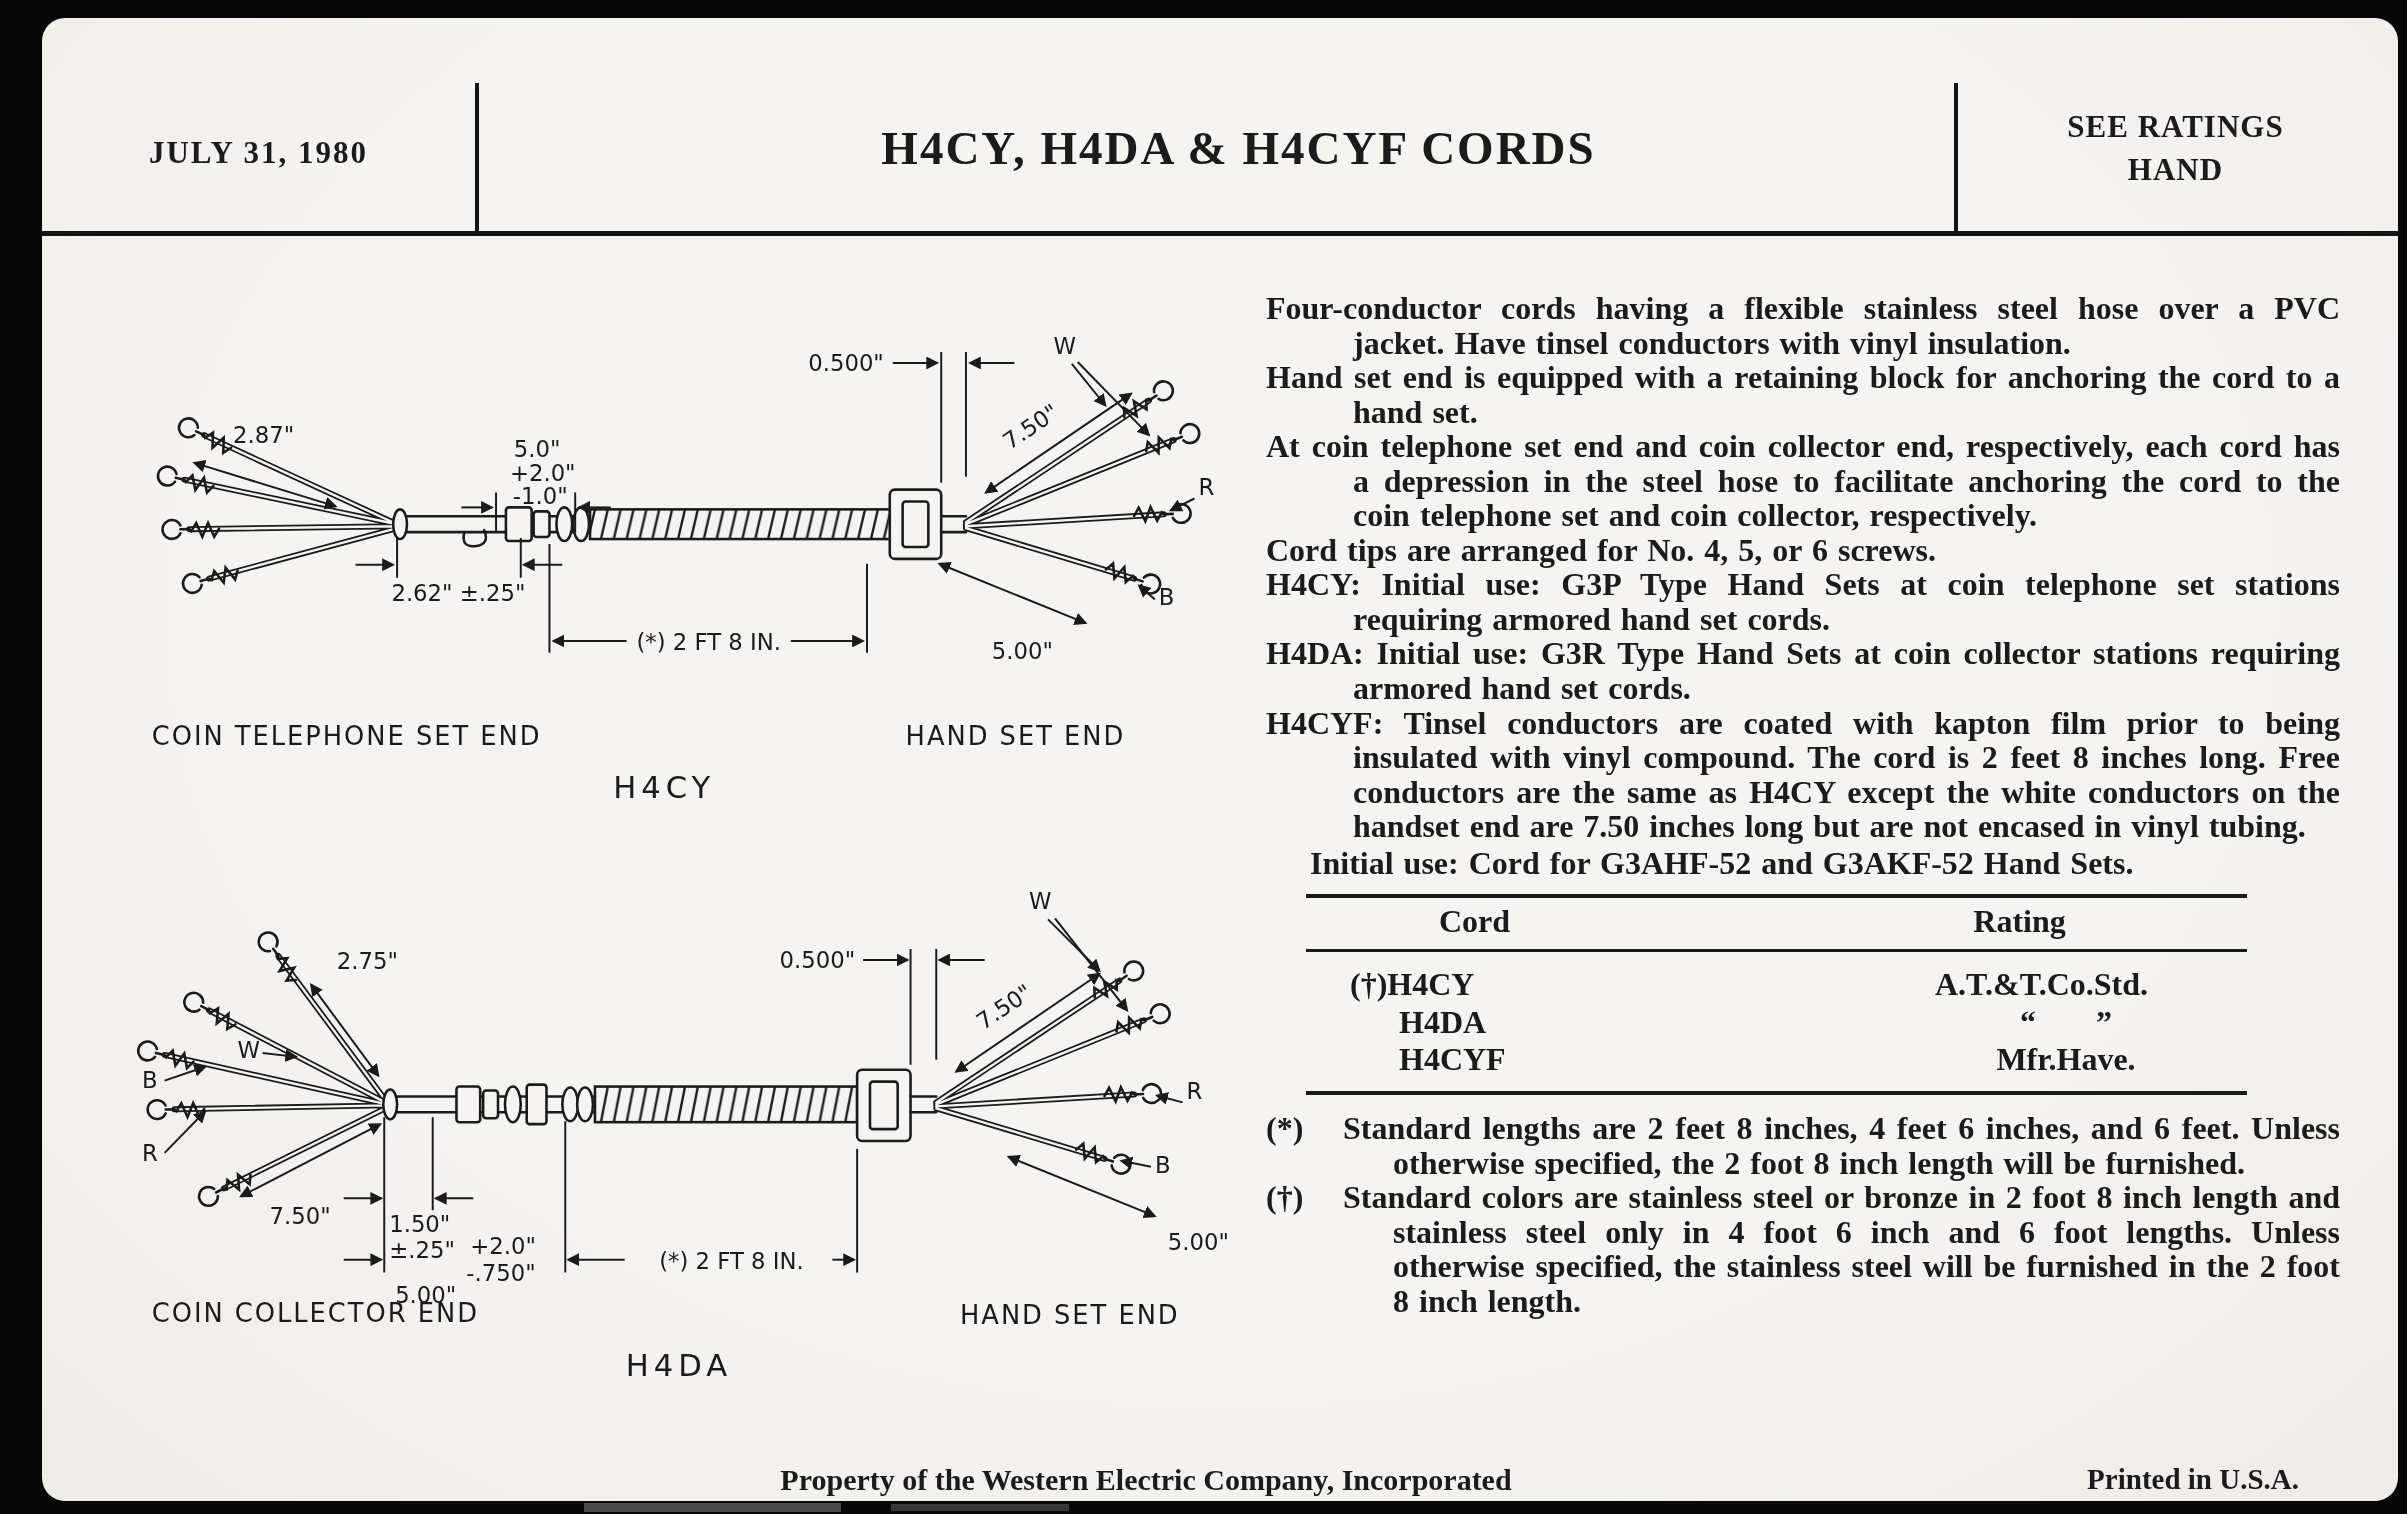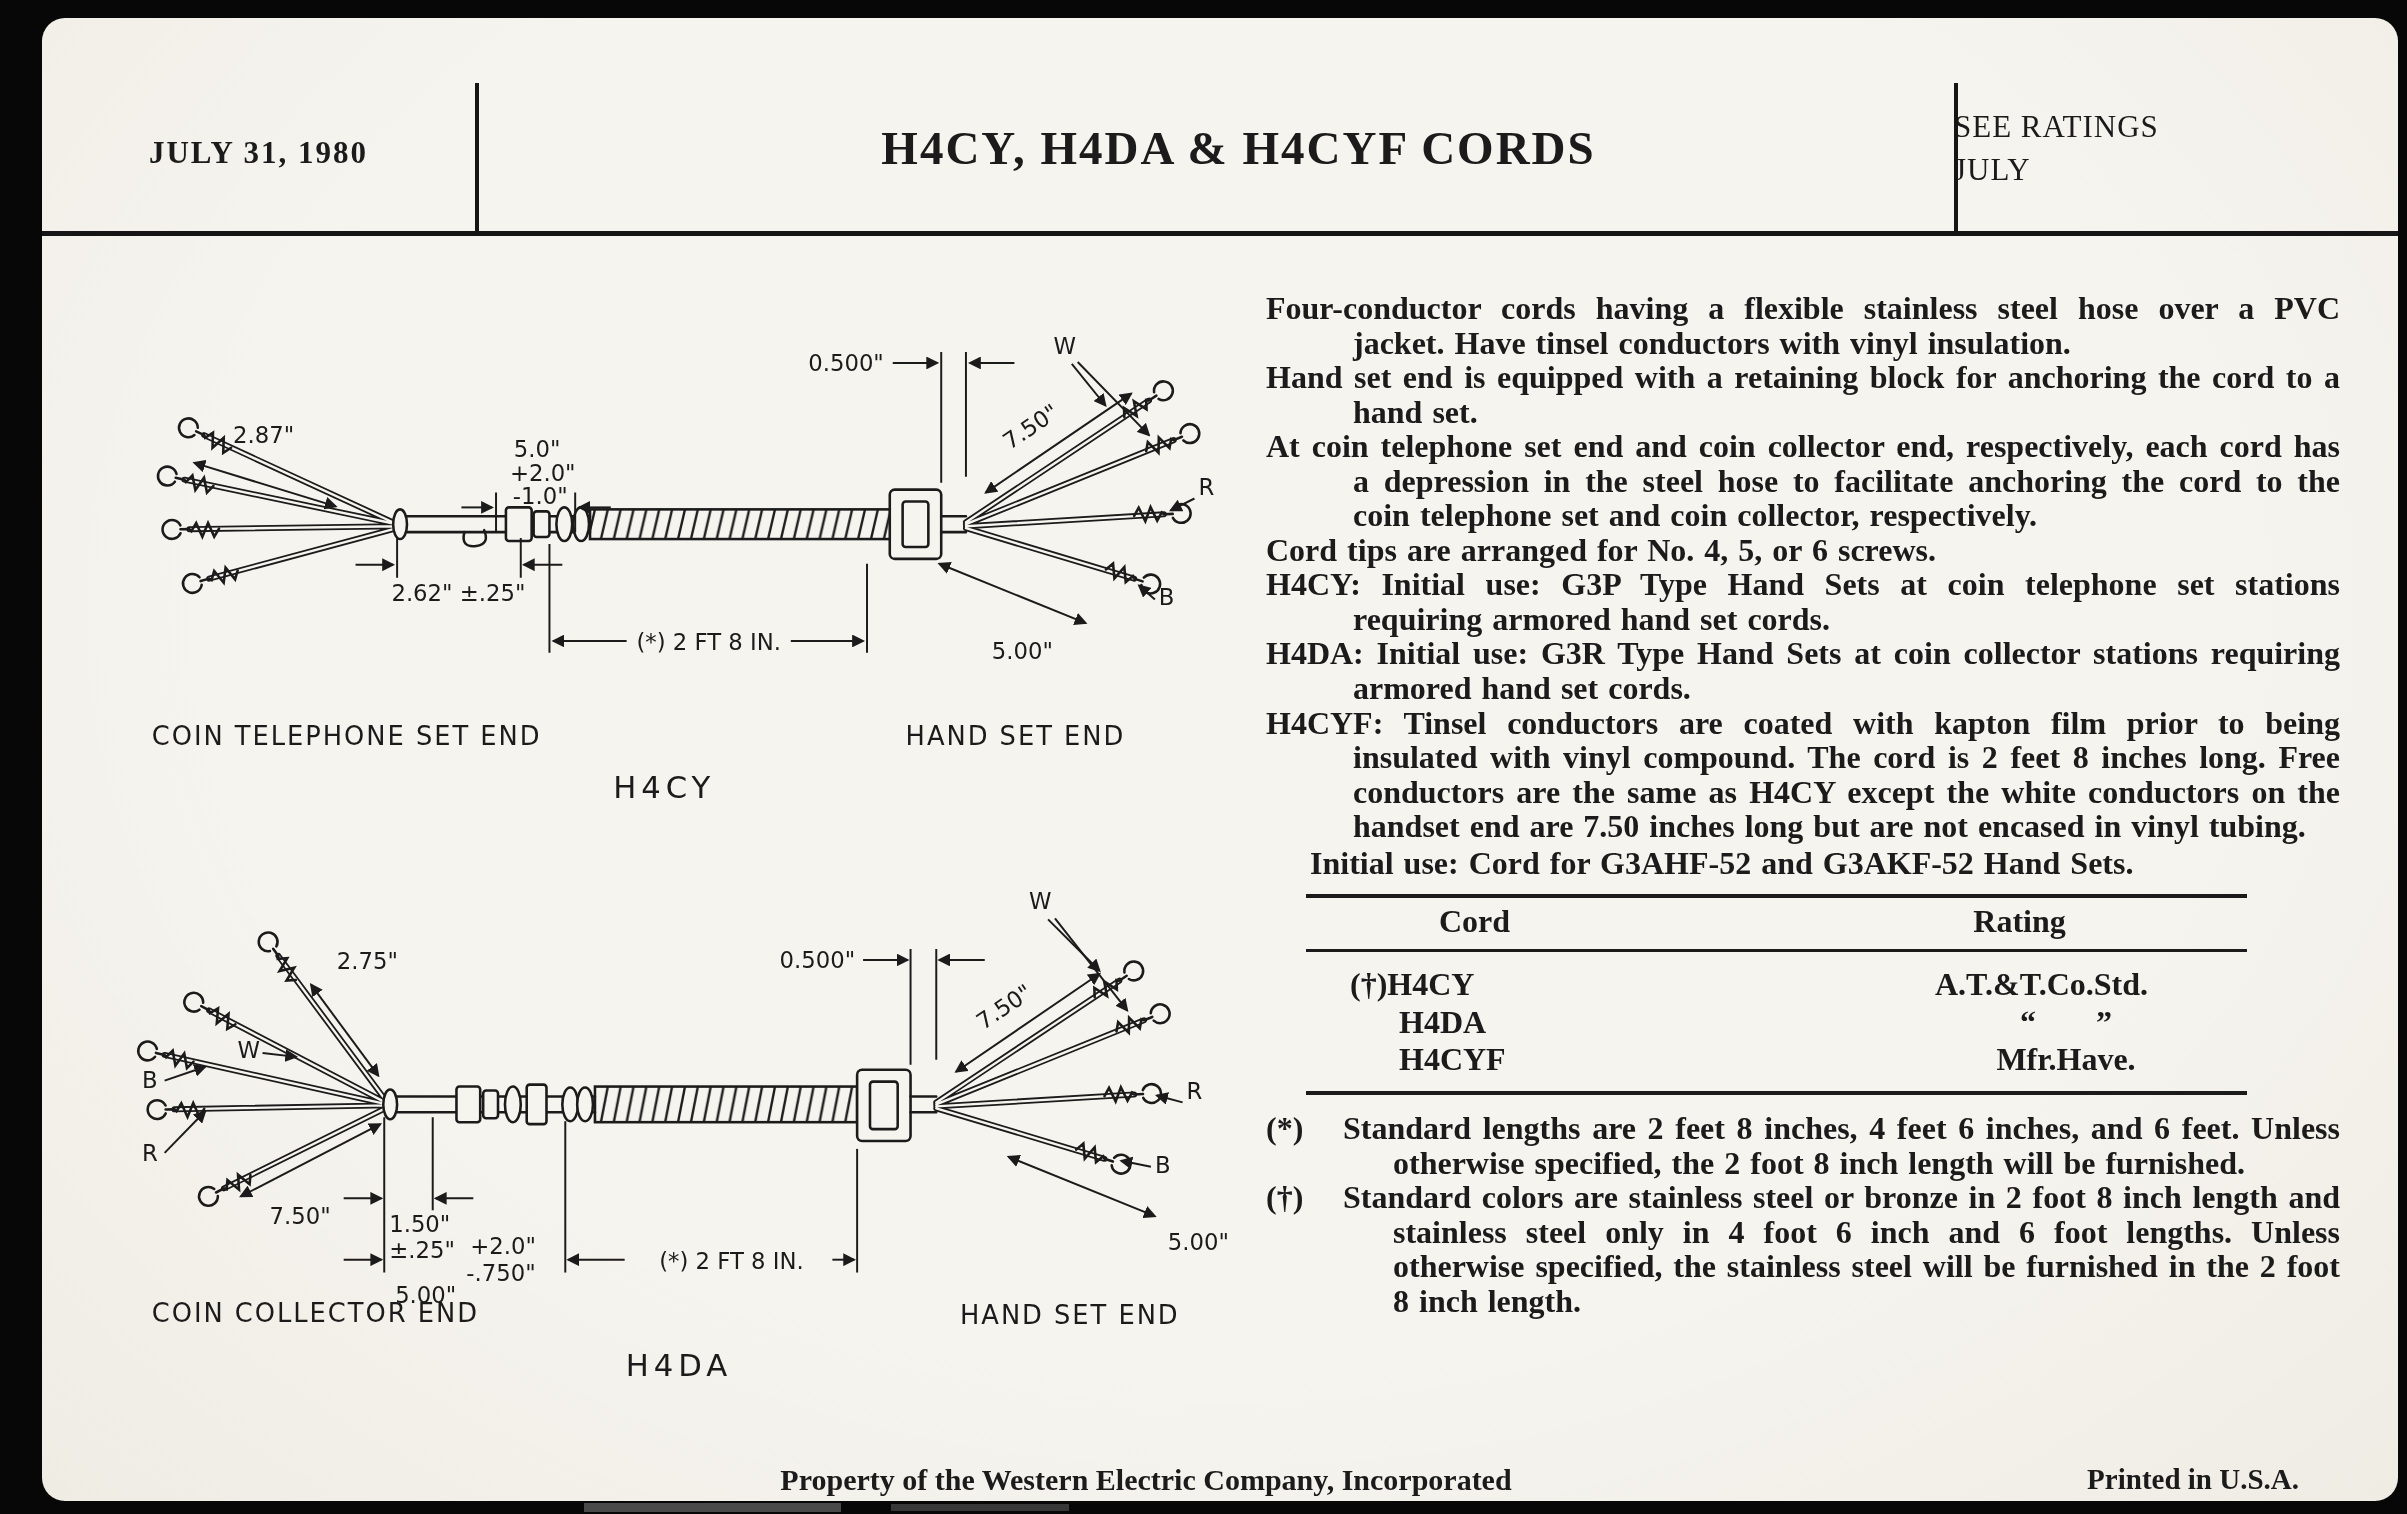--- a/index.html
+++ b/index.html
@@ -13,22 +13,22 @@
   .page{
     position:absolute;left:42px;top:18px;right:10px;bottom:14px;
     background:radial-gradient(ellipse at 50% 40%, #f6f4ef 60%, #efece4 100%);
     border-radius:23px;
   }
   
   .hdr-date{position:absolute;left:0;top:117px;width:433px;text-align:center;
     font-size:31px;font-weight:700;letter-spacing:2px;}
   .hdr-title{position:absolute;left:433px;top:103px;width:1527px;text-align:center;
     font-size:47px;font-weight:700;letter-spacing:2px;}
-  .hdr-ratings{position:absolute;left:1912px;top:87px;width:443px;
-    font-size:31px;font-weight:400;line-height:1.4;letter-spacing:1px;}
+  .hdr-ratings{position:absolute;left:1912px;top:87px;width:443px;text-align:center;
+    font-size:31px;font-weight:700;line-height:1.4;letter-spacing:1px;}
   .hdr-vline{position:absolute;top:65px;width:4px;height:148px;background:#151515;}
   .v1{left:433px;} .v2{left:1912px;}
   .hdr-rule{position:absolute;left:0;right:0;top:213px;height:5px;background:#151515;}
   
   .diag{position:absolute;left:28px;}
   .diag .ln{stroke:#1b1b1b;stroke-width:2.6;fill:none;stroke-linecap:round;}
   .diag .wire{stroke:#1b1b1b;stroke-width:6;fill:none;stroke-linecap:round;}
   .diag .core{stroke:#f6f4ef;stroke-width:2.4;fill:none;stroke-linecap:round;}
   .diag .dim{stroke:#1b1b1b;stroke-width:2;fill:none;}
   .diag .fit{fill:#f6f4ef;stroke:#1b1b1b;stroke-width:2.6;}
@@ -68,21 +68,21 @@
 </style>
 </head>
 <body>
 
 <div class="page">
 
   <div class="hdr-date">JULY 31, 1980</div>
   <div class="hdr-title">H4CY, H4DA &amp; H4CYF CORDS</div>
   <div class="hdr-ratings">
     <div>SEE RATINGS</div>
-    <div>JULY</div>
+    <div>HAND</div>
   </div>
   <div class="hdr-vline v1"></div>
   <div class="hdr-vline v2"></div>
   <div class="hdr-rule"></div>
 
   <svg class="diag" style="top:249px;" width="1228" height="554" viewBox="0 0 1240 560">
     <defs>
       <marker id="ah1" viewBox="0 0 10 10" refX="8.5" refY="5" markerWidth="13" markerHeight="13" orient="auto-start-reverse" markerUnits="userSpaceOnUse">
         <path d="M0 0 L10 5 L0 10 z" fill="#1b1b1b"></path>
       </marker>

